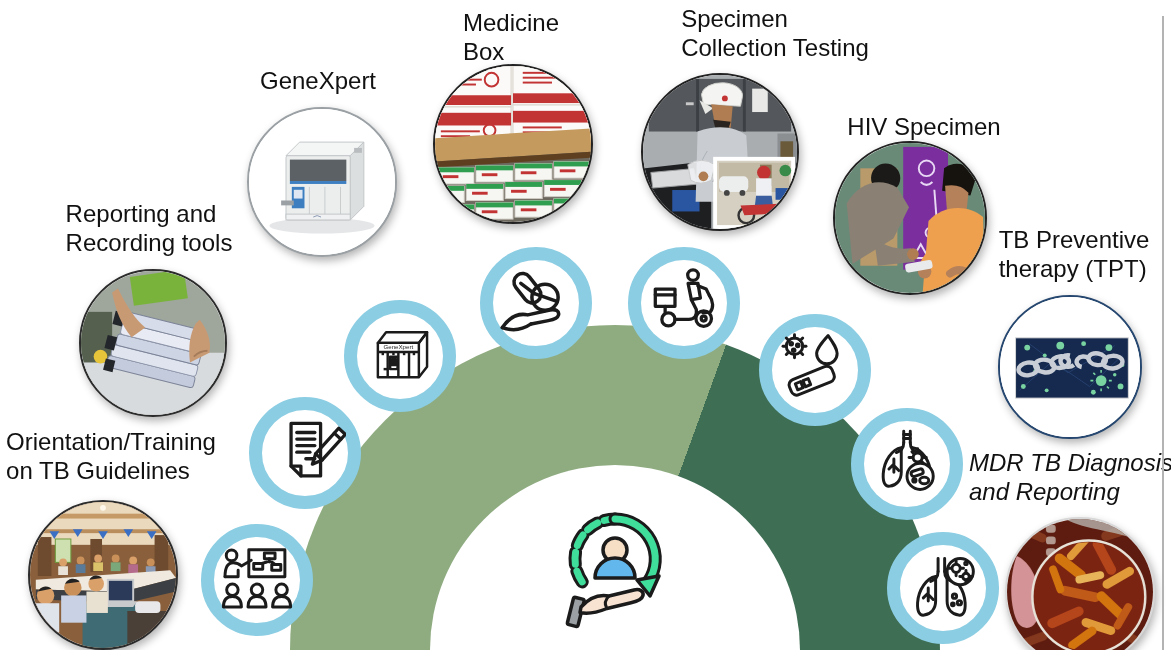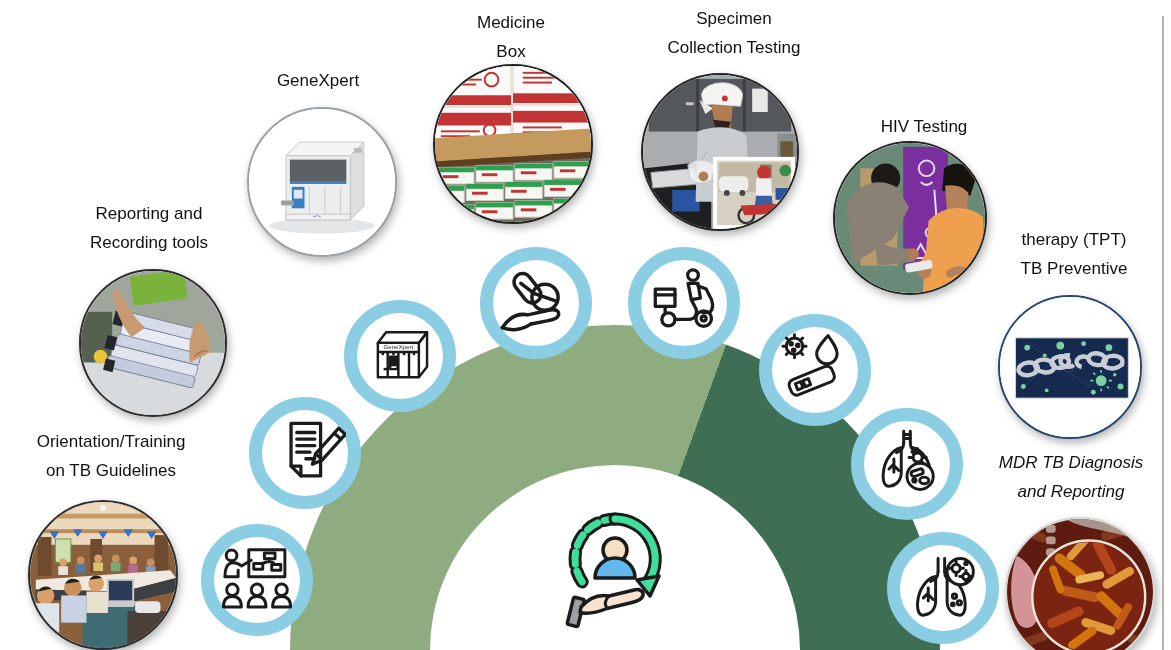--- a/index.html
+++ b/index.html
@@ -10,22 +10,22 @@
           var(--arch_light,#8FAC80) 0deg 110deg,
           var(--arch_dark,#3E6E54) 110deg 180deg,
           transparent 180deg 360deg);}
   .arch-hole{position:absolute;left:430px;top:465px;width:370px;height:370px;border-radius:50%;background:#fff;}
   .ring{position:absolute;width:112px;height:112px;box-sizing:border-box;border-radius:50%;
         border:13px solid var(--ring_blue,#8BCDE3);background:#fff;display:flex;align-items:center;justify-content:center;}
   .ring svg{width:82px;height:82px;}
   .photo{position:absolute;border-radius:50%;overflow:hidden;box-sizing:border-box;
          box-shadow:2px 4px 8px rgba(0,0,0,.30);background:#fff;}
   .photo svg{display:block;width:100%;height:100%;}
-  .label{position:absolute;transform:translateX(-50%);text-align:center;white-space:nowrap;
-         font-size:17px;line-height:29px;color:var(--label_text,#111);}
+  .label{position:absolute;transform:translateX(-50%);text-align:left;white-space:nowrap;
+         font-size:24px;line-height:29px;color:var(--label_text,#111);}
   .label span{display:block;}
   .center-icon{position:absolute;left:545px;top:503px;width:140px;height:140px;}
   .page-line{position:absolute;left:1162px;top:16px;width:2px;height:634px;background:var(--page_edge,#B3B3B3);}
 </style>
 </head>
 <body>
 
 <div class="canvas">
 
   <div class="arch"></div>
@@ -537,31 +537,31 @@
   </div>
 
   <div class="label" style="left:318px;top:66px;">
     <span>GeneXpert</span>
     <span></span>
   </div>
   <div class="label" style="left:511px;top:8px;">
     <span>Medicine</span>
     <span>Box</span>
   </div>
-  <div class="label" style="left:734px;top:4px;">
+  <div class="label" style="left:775px;top:4px;">
     <span>Specimen</span>
     <span>Collection Testing</span>
   </div>
   <div class="label" style="left:924px;top:112px;">
-    <span>HIV Testing</span>
+    <span>HIV Specimen</span>
     <span></span>
   </div>
   <div class="label" style="left:1074px;top:225px;">
+    <span>TB Preventive</span>
     <span>therapy (TPT)</span>
-    <span>TB Preventive</span>
   </div>
   <div class="label" style="left:1071px;top:448px;font-style:italic;">
     <span>MDR TB Diagnosis</span>
     <span>and Reporting</span>
   </div>
   <div class="label" style="left:111px;top:427px;">
     <span>Orientation/Training</span>
     <span>on TB Guidelines</span>
   </div>
   <div class="label" style="left:149px;top:199px;">

